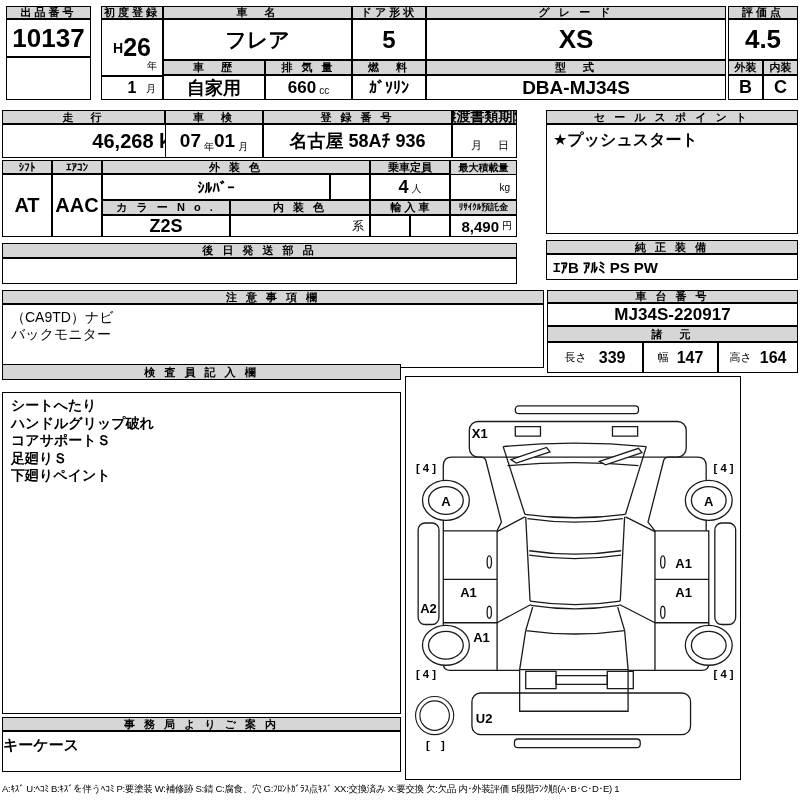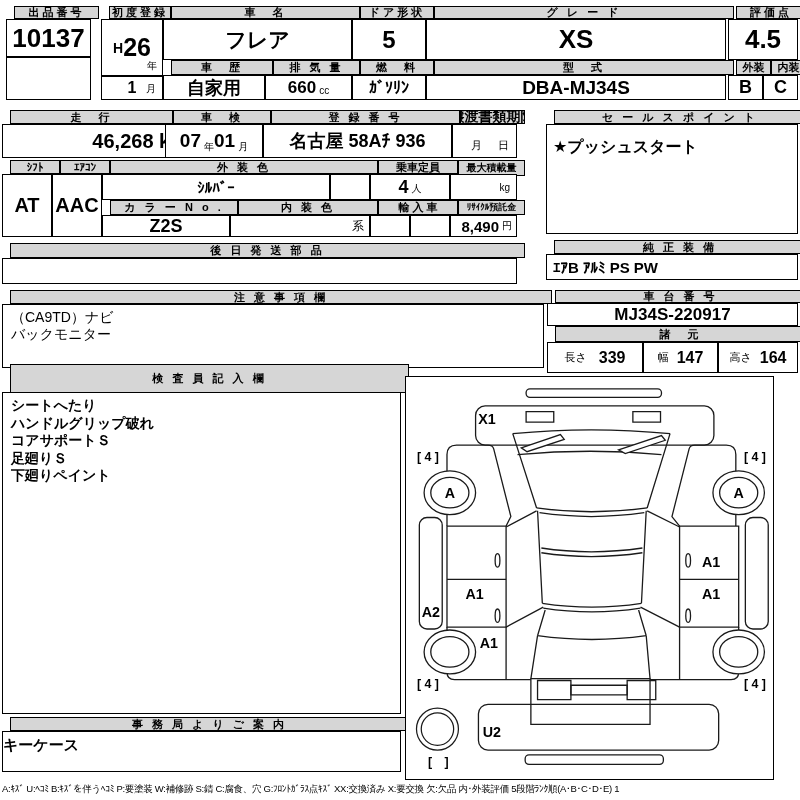--- a/index.html
+++ b/index.html
@@ -1,20 +1,20 @@
 <!DOCTYPE html>
 <html><head>
 <meta charset="utf-8">
 <style>
   html,body{margin:0;padding:0;}
   body{width:800px;height:800px;position:relative;background:#fff;
        font-family:"Liberation Sans","DejaVu Sans",sans-serif;color:#000;}
   .c{position:absolute;box-sizing:border-box;border:1.5px solid #000;background:#fff;
      display:flex;align-items:center;justify-content:center;overflow:hidden;white-space:nowrap;}
-  .h{background:#d6d6d6;font-size:11px;letter-spacing:3px;font-weight:bold;margin-left:8px;}
+  .h{background:#d6d6d6;font-size:11px;letter-spacing:3px;font-weight:bold;}
   .h.tight{letter-spacing:0;}
   .big{font-size:26px;font-weight:bold;}
   .med{font-size:18px;font-weight:bold;}
   .left{justify-content:flex-start;}
   .right{justify-content:flex-end;}
   .top{align-items:flex-start;}
   .unit{font-size:10px;margin-left:3px;align-self:flex-end;padding-bottom:3px;}
   .multiline{flex-direction:column;align-items:flex-start;justify-content:flex-start;
              font-size:14px;line-height:17px;padding:4px 8px;white-space:normal;}
   #legend{position:absolute;left:2px;top:783px;width:796px;font-size:9.5px;
@@ -123,21 +123,21 @@
 <div class="c h tight" style="left:450px;top:200px;width:67px;height:15px;font-size:9px">ﾘｻｲｸﾙ預託金</div>
 <div class="c right" style="left:450px;top:215px;width:67px;height:22px;padding-right:4px">
   <span style="font-size:15px;font-weight:bold">8,490</span>
   <span class="unit">円</span>
 </div>
 
 <div class="c h" style="left:2px;top:243px;width:515px;height:15px">後 日 発 送 部 品</div>
 <div class="c" style="left:2px;top:258px;width:515px;height:26px"></div>
 
 <div class="c h" style="left:546px;top:110px;width:252px;height:14px">セ ー ル ス ポ イ ン ト</div>
-<div class="c top left" style="left:546px;top:124px;width:252px;height:110px;font-size:16px;font-weight:bold;padding:12px 6px">★プッシュスタート</div>
+<div class="c top left" style="left:546px;top:124px;width:252px;height:110px;font-size:16px;font-weight:bold;padding:5px 6px">★プッシュスタート</div>
 <div class="c h" style="left:546px;top:240px;width:252px;height:14px">純 正 装 備</div>
 <div class="c left" style="left:546px;top:254px;width:252px;height:26px;font-size:15px;font-weight:bold;padding-left:6px">ｴｱB ｱﾙﾐ PS PW</div>
 
 <div class="c h" style="left:2px;top:290px;width:542px;height:14px">注 意 事 項 欄</div>
 <div class="c multiline" style="left:2px;top:304px;width:542px;height:64px">
   <div>（CA9TD）ナビ</div>
   <div>バックモニター</div>
 </div>
 
 <div class="c h" style="left:547px;top:290px;width:251px;height:13px">車 台 番 号</div>
@@ -149,33 +149,33 @@
 </div>
 <div class="c" style="left:643px;top:342px;width:75px;height:31px;gap:8px">
   <span style="font-size:11px">幅</span>
   <span style="font-size:16px;font-weight:bold">147</span>
 </div>
 <div class="c" style="left:718px;top:342px;width:80px;height:31px;gap:8px">
   <span style="font-size:11px">高さ</span>
   <span style="font-size:16px;font-weight:bold">164</span>
 </div>
 
-<div class="c h" style="left:2px;top:364px;width:399px;height:29px">検 査 員 記 入 欄</div>
+<div class="c h" style="left:2px;top:364px;width:399px;height:16px">検 査 員 記 入 欄</div>
 <div class="c multiline" style="left:2px;top:392px;width:399px;height:322px;line-height:17.5px;font-weight:bold">
   <div>シートへたり</div>
   <div>ハンドルグリップ破れ</div>
   <div>コアサポートＳ</div>
   <div>足廻りＳ</div>
   <div>下廻りペイント</div>
 </div>
 
 <div class="c h" style="left:2px;top:717px;width:399px;height:14px">事 務 局 よ り ご 案 内</div>
 <div class="c top left" style="left:2px;top:731px;width:399px;height:41px;font-size:15px;font-weight:bold;padding:4px 0">キーケース</div>
 
-<div class="c" style="left:405px;top:376px;width:369px;height:404px;padding:0">
+<div class="c" style="left:405px;top:376px;width:336px;height:404px;padding:0">
 <svg viewBox="0 0 385 404" width="382" height="401">
   <g fill="none" stroke="#1a1a1a" stroke-width="1.3">
 
     <rect x="126" y="3" width="142" height="9" rx="4"></rect>
     <rect x="125" y="387" width="145" height="10" rx="4"></rect>
 
     <rect x="73" y="21" width="250" height="41" rx="10" fill="#fff"></rect>
     <rect x="126" y="27" width="29" height="11"></rect>
     <rect x="238" y="27" width="29" height="11"></rect>
 

